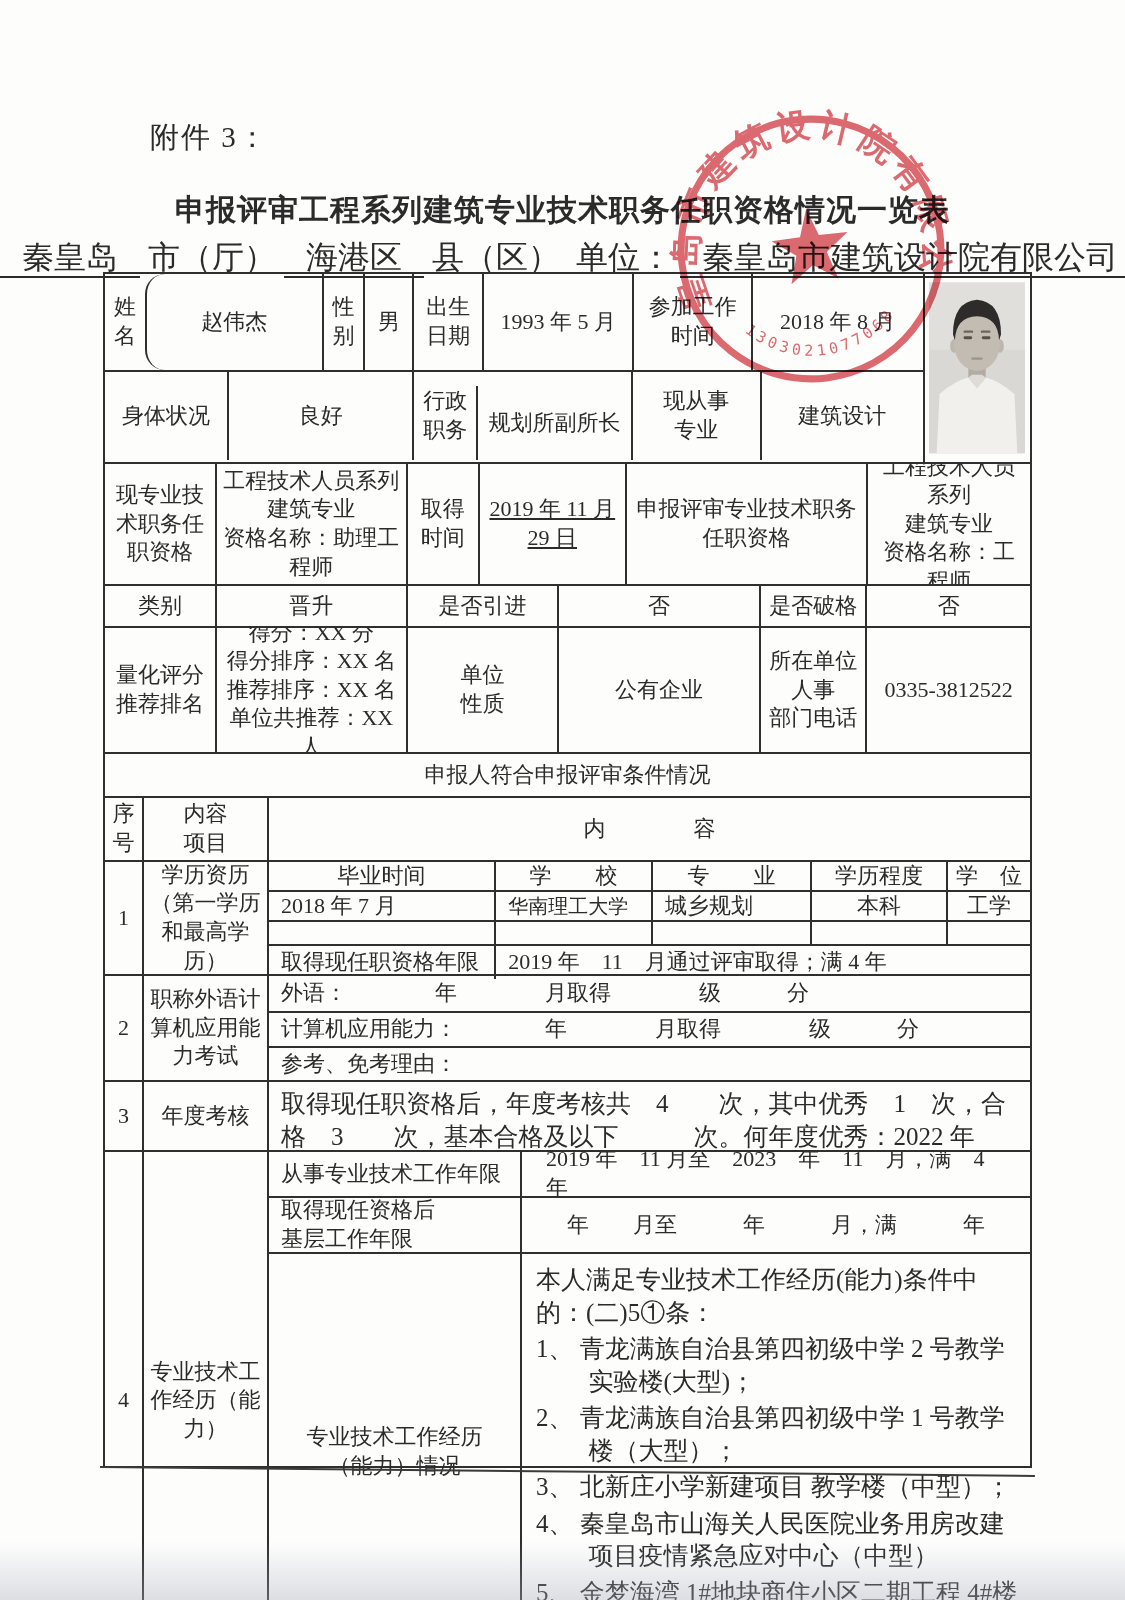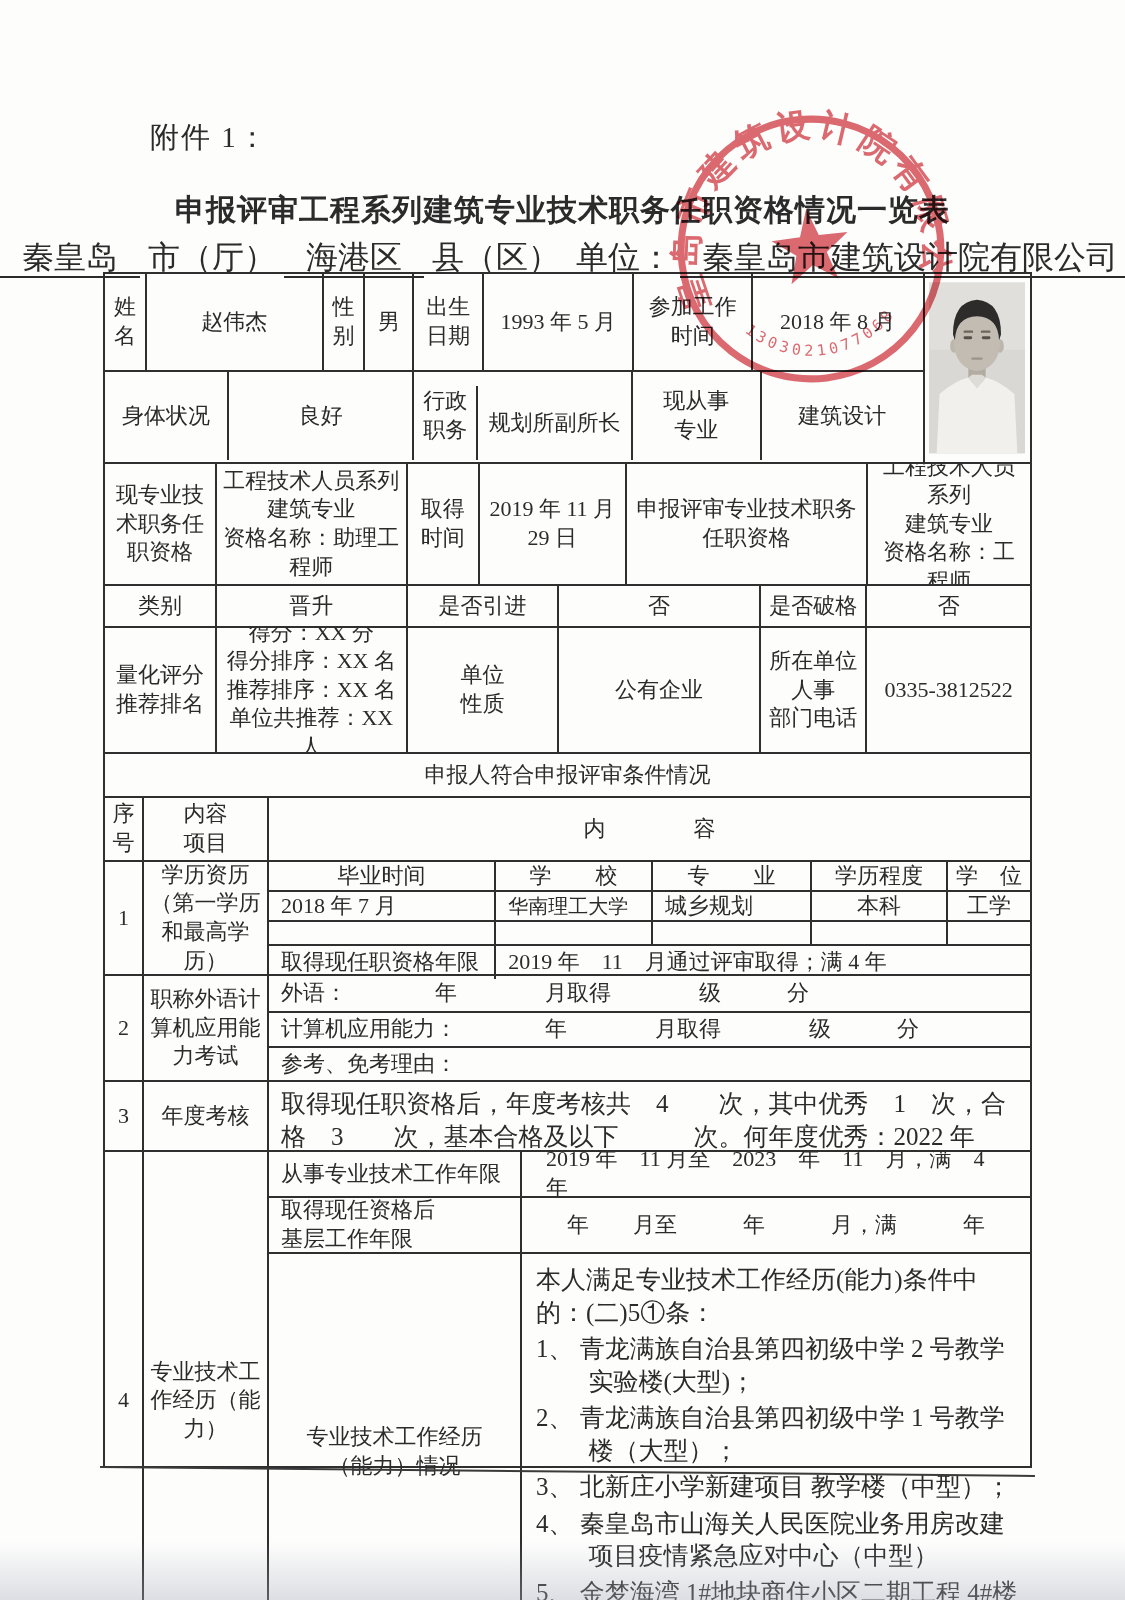--- a/index.html
+++ b/index.html
@@ -65,33 +65,33 @@
   .bottom-skew {
     position:absolute; left:100px; top:1466px; width:935px; height:0;
     border-top:2px solid #3a3a3a; transform:rotate(.55deg); transform-origin:left center;
   }
 </style>
 </head>
 <body>
 
 <div class="sheet">
 
-  <div class="attachment">附件 1：</div>
+  <div class="attachment">附件 3：</div>
   <div class="doc-title">申报评审工程系列建筑专业技术职务任职资格情况一览表</div>
   <div class="header-line">
     <span class="uv">秦皇岛</span><span class="lbl">市（厅）</span><span class="uv">海港区</span><span class="lbl">县（区）</span><span class="lbl">单位：</span><span class="uv">秦皇岛市建筑设计院有限公司</span>
   </div>
 
   <div class="tbl">
 
     <div class="band" style="height:188px;">
       <div class="col" style="flex:0 0 88.4%;">
         <div class="subrow" style="height:96px;">
           <div class="c" style="flex:0 0 4.9%;">姓名</div>
-          <div class="c" style="flex:0 0 21.6%;">赵伟杰</div>
+          <div class="c" style="flex:0 0 21.6%;border-radius:20px;">赵伟杰</div>
           <div class="c" style="flex:0 0 5.1%;">性别</div>
           <div class="c" style="flex:0 0 6.0%;">男</div>
           <div class="c" style="flex:0 0 8.5%;">出生日期</div>
           <div class="c" style="flex:0 0 18.4%;">1993 年 5 月</div>
           <div class="c pre" style="flex:0 0 14.5%;">参加工作
 时间</div>
           <div class="c" style="flex:1;">2018 年 8 月</div>
         </div>
         <div class="subrow" style="height:90px;">
           <div class="c" style="flex:0 0 14.9%;">身体状况</div>
@@ -122,21 +122,21 @@
         </svg>
       </div>
     </div>
 
     <div class="band" style="height:122px;">
       <div class="c" style="flex:0 0 11.9%;">现专业技术职务任职资格</div>
       <div class="c pre" style="flex:0 0 20.6%;">工程技术人员系列
 建筑专业
 资格名称：助理工程师</div>
       <div class="c" style="flex:0 0 7.8%;">取得时间</div>
-      <div class="c pre" style="flex:0 0 15.9%;">2019 年 11 月
+      <div class="c pre" style="flex:0 0 15.9%;text-decoration:underline;">2019 年 11 月
 29 日</div>
       <div class="c" style="flex:0 0 26.1%;">申报评审专业技术职务任职资格</div>
       <div class="c pre" style="flex:1;">工程技术人员系列
 建筑专业
 资格名称：工程师</div>
     </div>
 
     <div class="band" style="height:42px;">
       <div class="c" style="flex:0 0 11.9%;">类别</div>
       <div class="c" style="flex:0 0 20.6%;">晋升</div>

